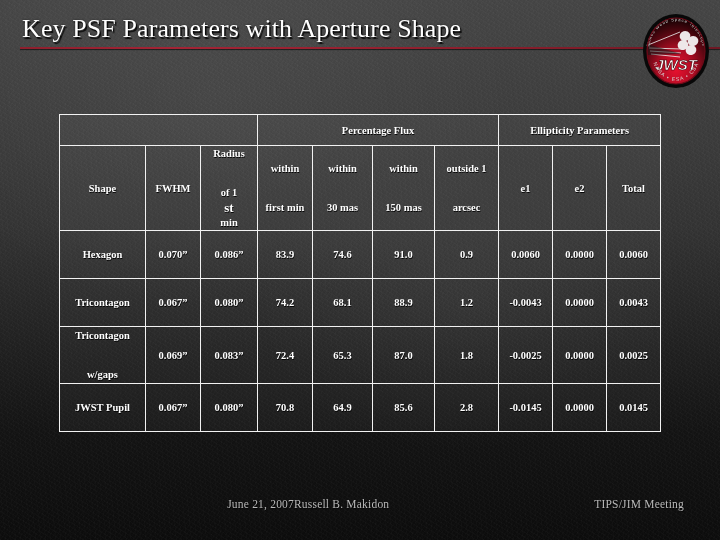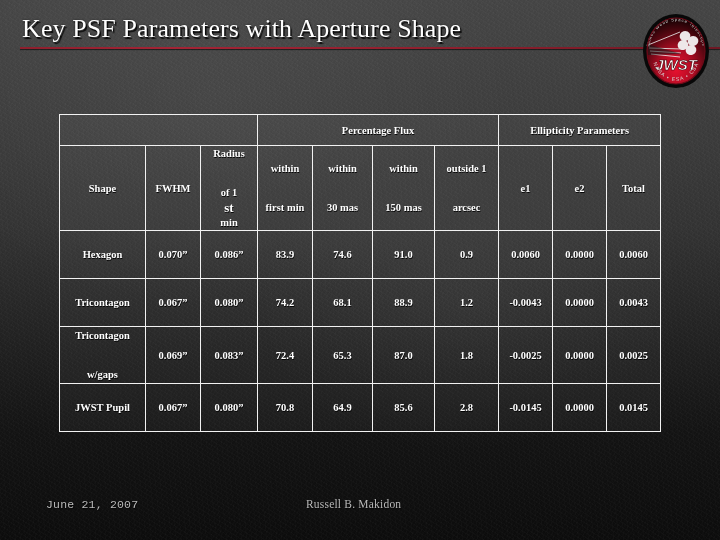--- a/index.html
+++ b/index.html
@@ -119,21 +119,21 @@
     height: 24px;
     display: flex;
     align-items: center;
   }
   #footer > div {
     font-size: 11.5px;
     color: #b9b9b9;
     letter-spacing: 0.2px;
     text-shadow: 0.5px 0.5px 1px rgba(0,0,0,0.8);
   }
-  #foot-date { width: 260px; padding-left: 46px; text-align: left; font-family: Liberation Mono, monospace; }
+  #foot-date { width: 260px; padding-left: 34px; text-align: right; }
   #foot-author { width: 200px; text-align: left; }
   #foot-meeting { flex: 1; text-align: right; padding-right: 36px; }
 </style>
 </head>
 <body>
 
 <div id="slide">
 
   <div id="grain"></div>
 
@@ -317,15 +317,16 @@
           <td class="val">0.0000</td>
           <td class="val">0.0145</td>
         </tr>
       </tbody>
     </table>
   </div>
 
   <div id="footer">
     <div id="foot-date">June 21, 2007</div>
     <div id="foot-author">Russell B. Makidon</div>
+    <div id="foot-meeting">TIPS/JIM Meeting</div>
   </div>
 
 </div>
 
 </body></html>

